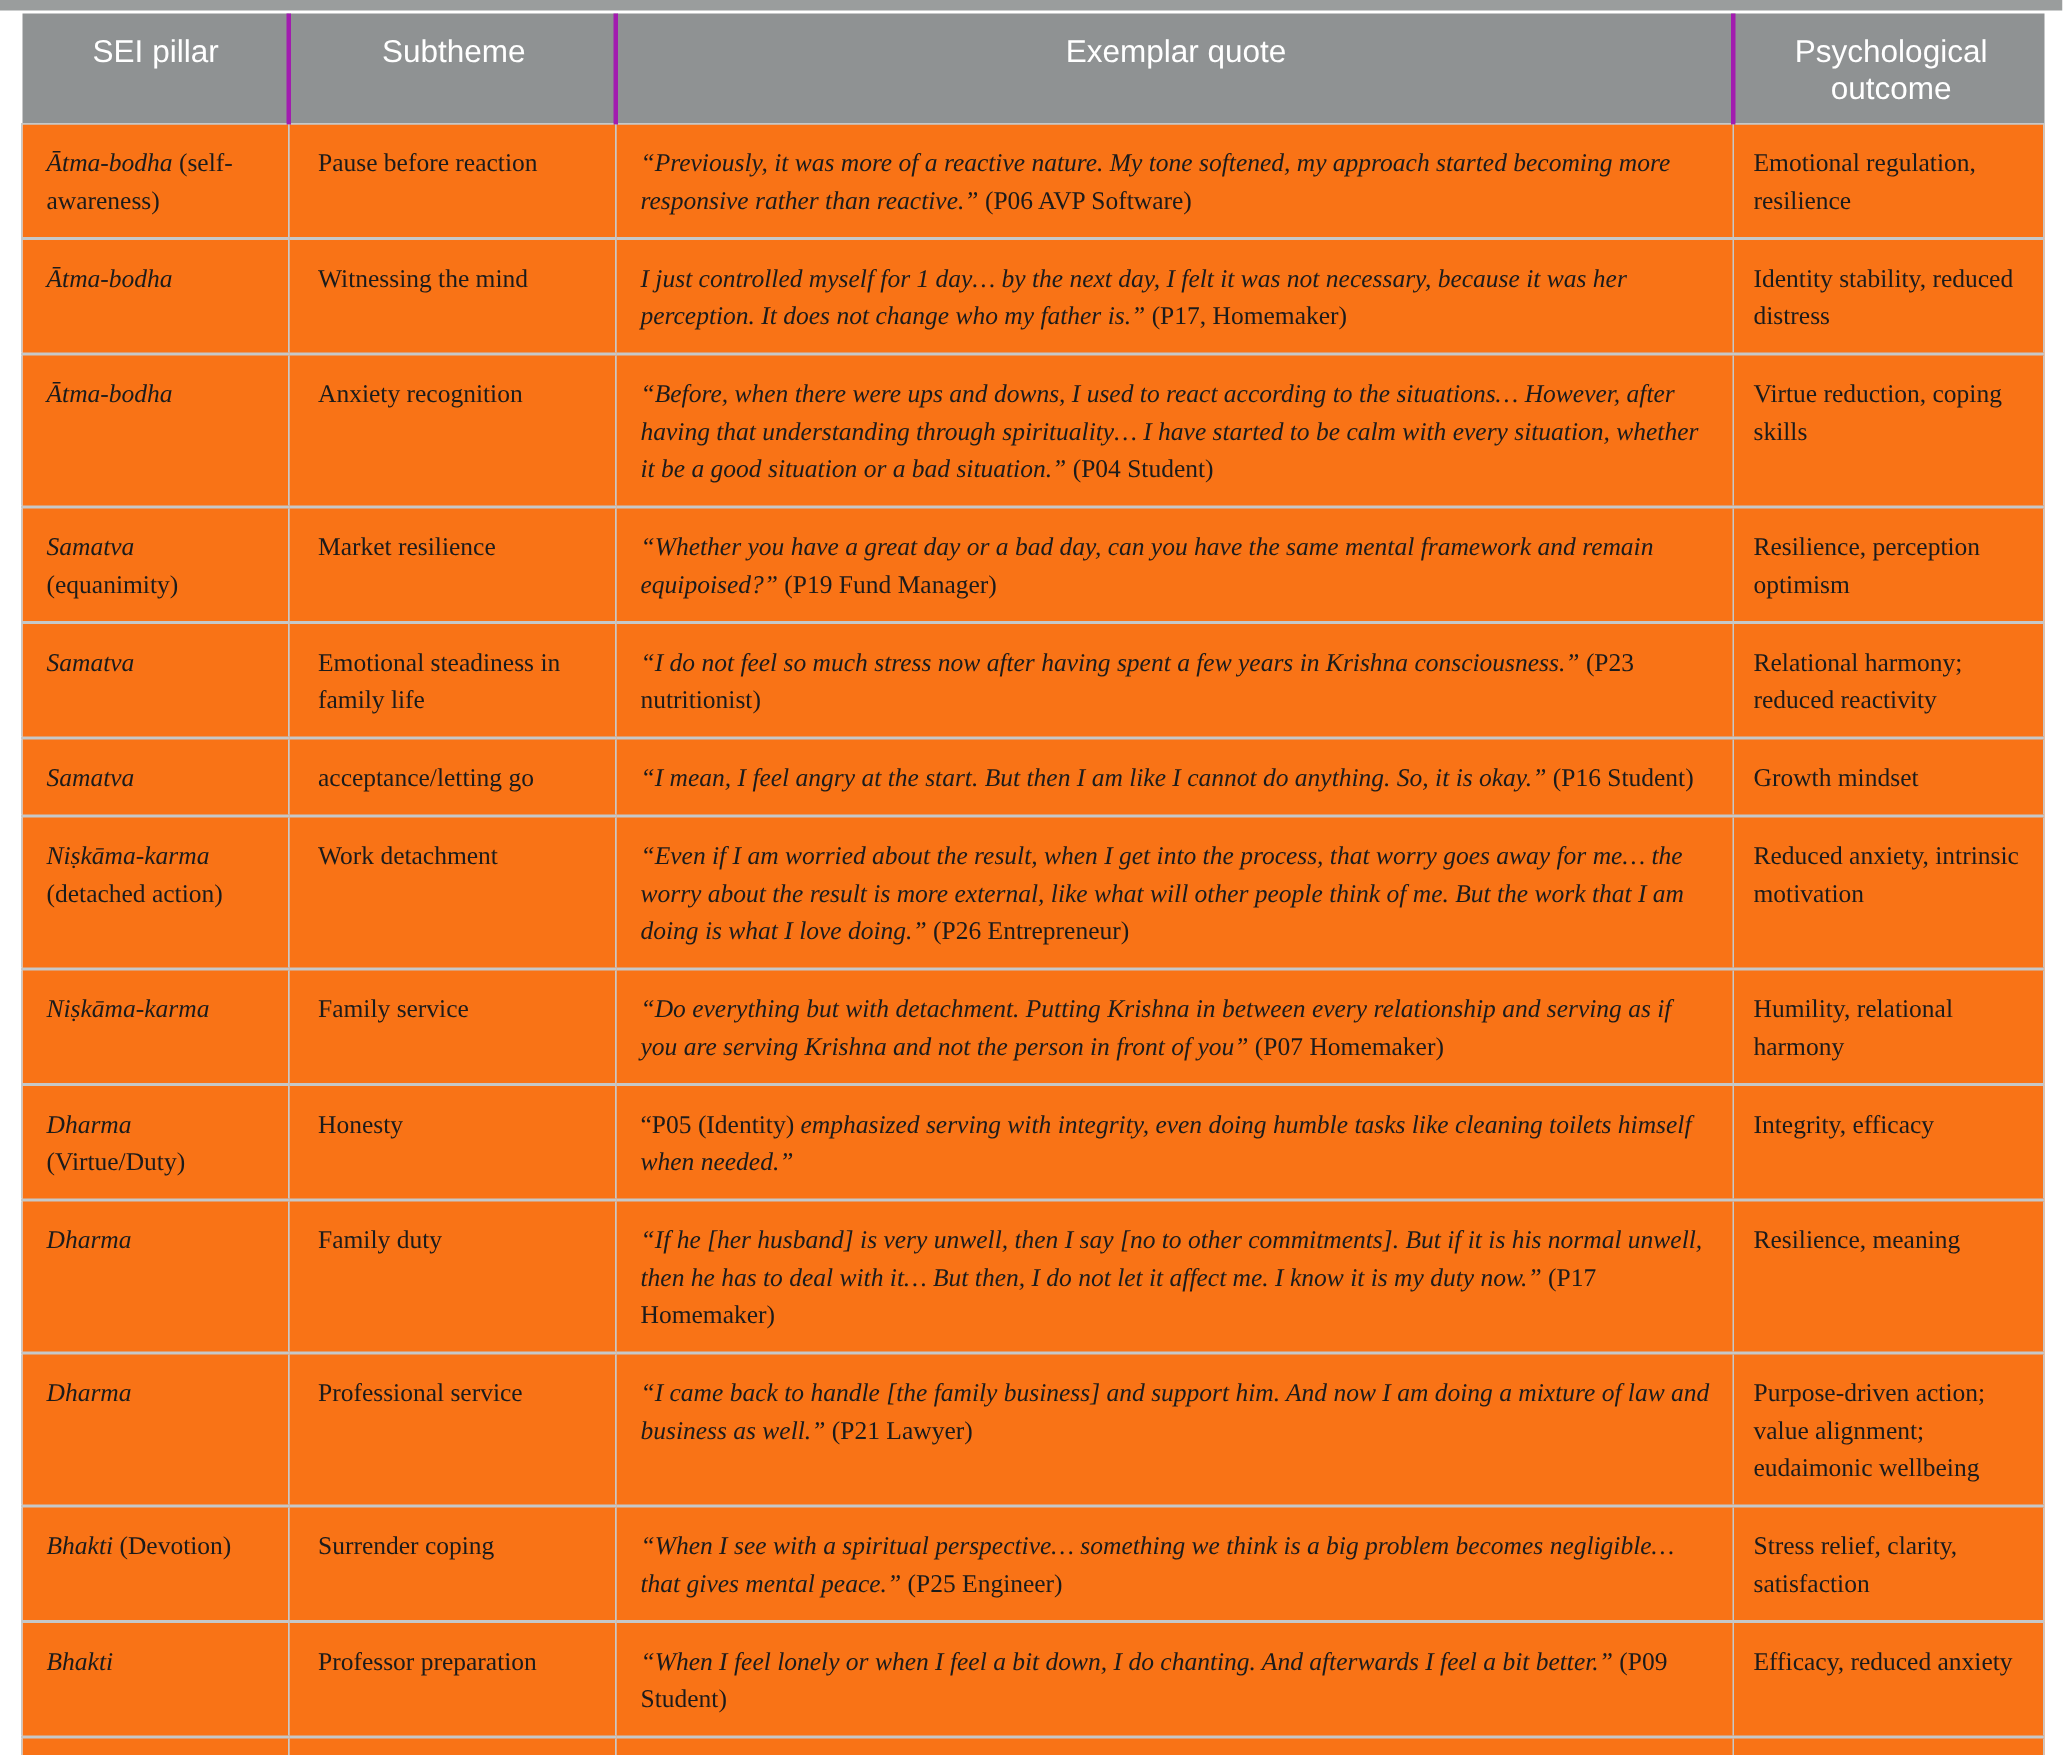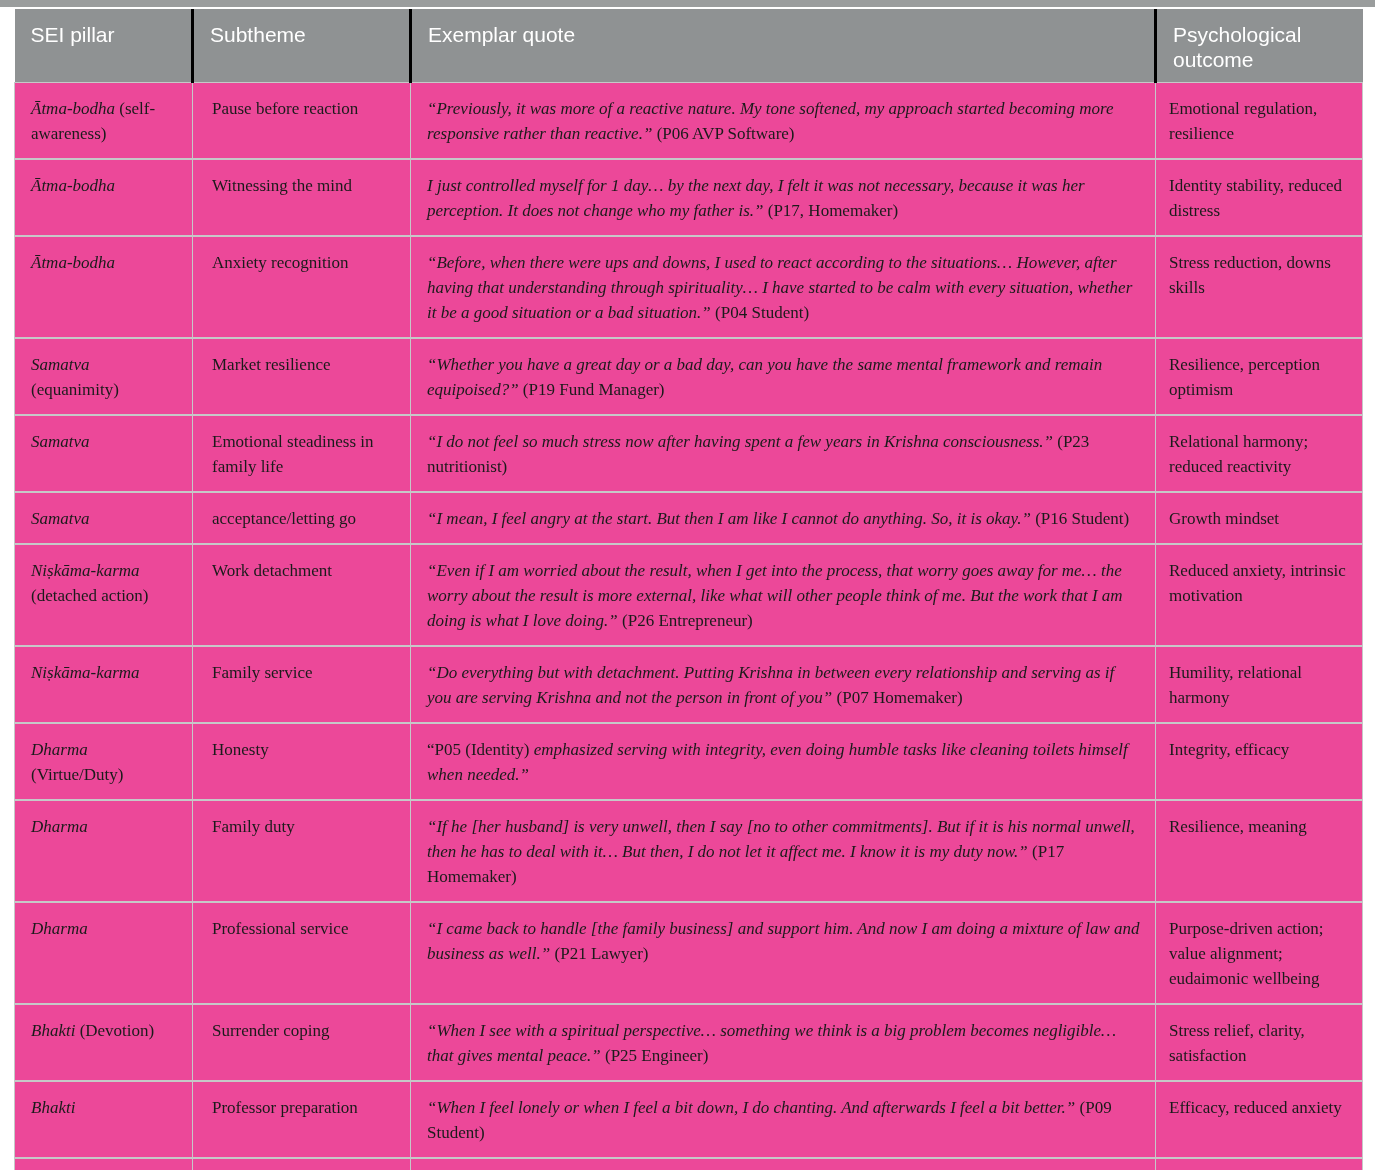--- a/index.html
+++ b/index.html
@@ -8,29 +8,29 @@
     font-family:"Liberation Serif","DejaVu Serif",serif;
     color:#1b1b1b; box-sizing:border-box;
   }
   .top-bar { height:7px; background:#9a9d9d; }
   .table-wrap { margin:2px 13px 0 14px; }
   table.sei {
     width:1348px; table-layout:fixed; border-collapse:collapse;
   }
   
   thead th {
-    background:#8f9293; color:#ffffff; text-align:left; vertical-align:top;
+    background:#8f9293; color:#ffffff; text-align:center; vertical-align:top;
     font-family:"Liberation Sans","DejaVu Sans",sans-serif;
     font-weight:500; font-size:21px; line-height:25px;
     padding:13px 14px 10px 16px;
   }
-  thead th + th { border-left:3px solid #000000; }
+  thead th + th { border-left:3px solid #a21caf; }
   
   tbody td {
-    vertical-align:top; background:#ec4899;
+    vertical-align:top; background:#f97316;
     border:1px solid #c6c8c8; border-top-width:2px;
     font-size:17px; line-height:25px;
     padding:13px 14px 12px 16px;
   }
   tbody tr:first-child td { border-top-width:1px; }
   tbody tr:last-child td { border-bottom:3px solid #b2b5b5; }
   td.quote-cell { }
   td.subtheme-cell { padding-left:19px; }
   td.outcome-cell { padding-left:13px; }
   .pillar-name { font-style:italic; }
@@ -69,21 +69,21 @@
           <tr>
             <td class="pillar-cell"><span class="pillar-name">Ātma-bodha</span></td>
             <td class="subtheme-cell">Witnessing the mind</td>
             <td class="quote-cell"><span class="qi">I just controlled myself for 1 day… by the next day, I felt it was not necessary, because it was her perception. It does not change who my father is.”</span><span class="qr"> (P17, Homemaker)</span></td>
             <td class="outcome-cell">Identity stability, reduced distress</td>
           </tr>
           <tr>
             <td class="pillar-cell"><span class="pillar-name">Ātma-bodha</span></td>
             <td class="subtheme-cell">Anxiety recognition</td>
             <td class="quote-cell"><span class="qi">“Before, when there were ups and downs, I used to react according to the situations… However, after having that understanding through spirituality… I have started to be calm with every situation, whether it be a good situation or a bad situation.”</span><span class="qr"> (P04 Student)</span></td>
-            <td class="outcome-cell">Stress reduction, downs skills</td>
+            <td class="outcome-cell">Virtue reduction, coping skills</td>
           </tr>
           <tr>
             <td class="pillar-cell"><span class="pillar-name">Samatva</span><span class="pillar-note"> (equanimity)</span></td>
             <td class="subtheme-cell">Market resilience</td>
             <td class="quote-cell"><span class="qi">“Whether you have a great day or a bad day, can you have the same mental framework and remain equipoised?”</span><span class="qr"> (P19 Fund Manager)</span></td>
             <td class="outcome-cell">Resilience, perception optimism</td>
           </tr>
           <tr>
             <td class="pillar-cell"><span class="pillar-name">Samatva</span></td>
             <td class="subtheme-cell">Emotional steadiness in family life</td>

